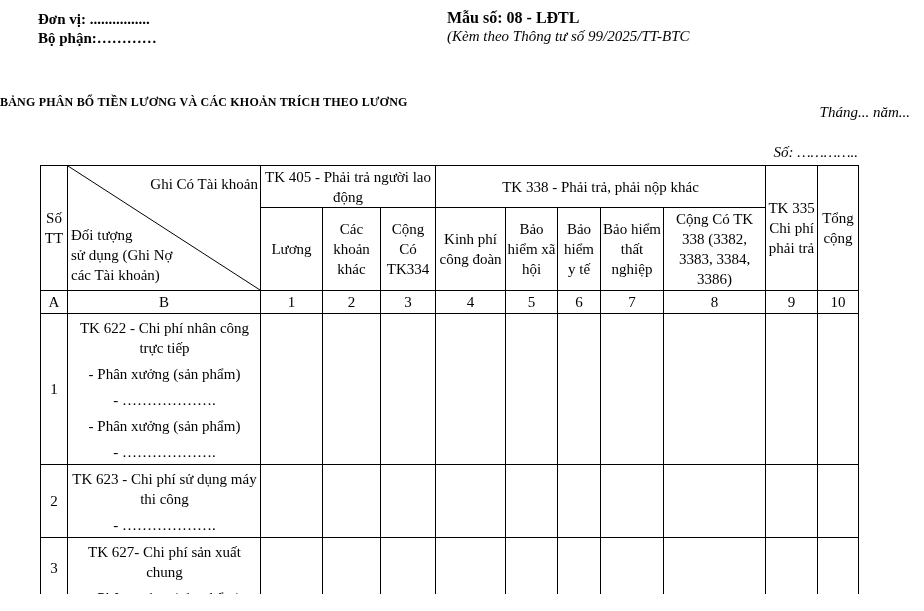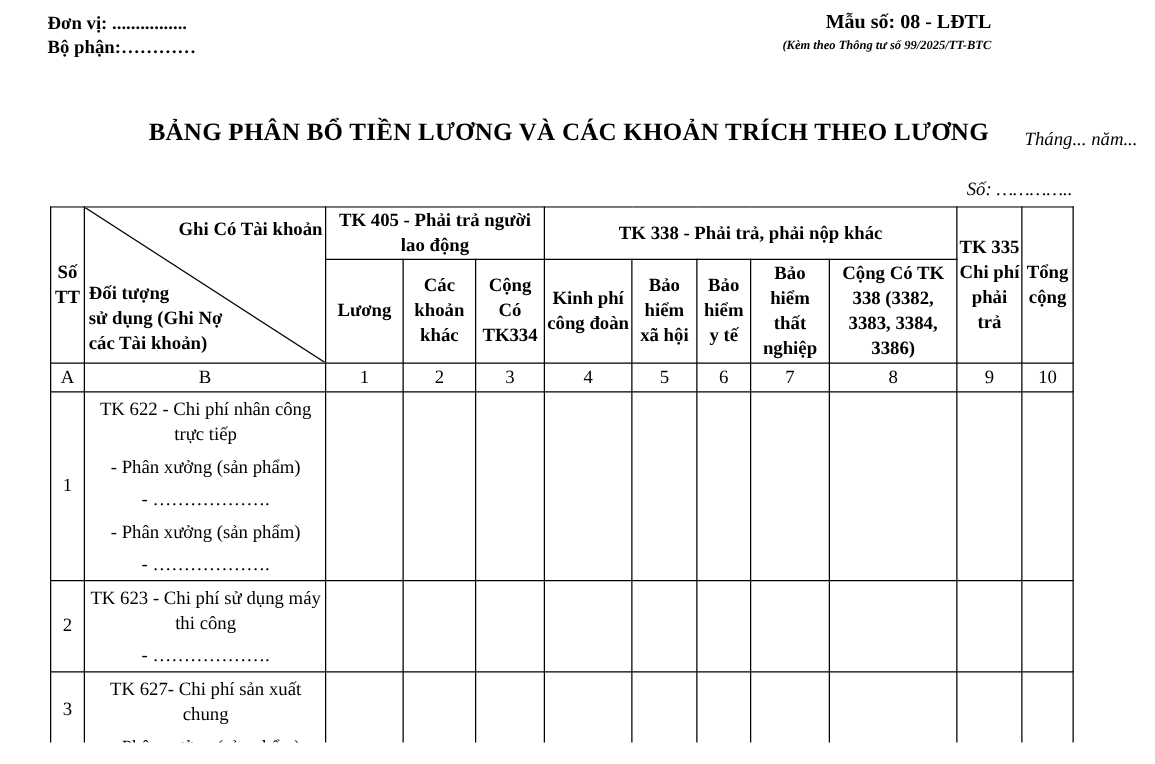--- a/index.html
+++ b/index.html
@@ -6,31 +6,31 @@
   body{
     width:924px;height:611px;position:relative;overflow:hidden;
     background:#ffffff;color:#000;
     font-family:"Liberation Serif","DejaVu Serif",serif;
     font-size:15px;
   }
   .abs{position:absolute;}
   .pre{white-space:pre-line;}
 
   .unit-block{left:38px;top:10px;line-height:19px;font-weight:bold;}
-  .form-block{left:447px;top:8px;width:346px;text-align:right;line-height:19px;}
+  .form-block{left:447px;top:8px;width:346px;text-align:left;line-height:19px;}
   .form-no{font-weight:bold;font-size:16px;}
-  .form-ref{font-style:italic;font-size:10px;font-weight:bold;}
-  .title{left:0;top:95px;width:910px;text-align:center;font-weight:bold;font-size:20px;letter-spacing:.2px;}
+  .form-ref{font-style:italic;font-size:15px;}
+  .title{left:0;top:95px;width:910px;text-align:left;font-weight:bold;font-size:12px;letter-spacing:.2px;}
   .subtitle{left:0;top:104px;width:910px;text-align:right;font-style:italic;}
   .doc-no{top:144px;right:66px;text-align:right;font-style:italic;}
 
   .table-wrap{left:40px;top:165px;width:820px;height:429px;overflow:hidden;}
   table{border-collapse:collapse;table-layout:fixed;width:818px;border:1.5px solid #000;}
   th,td{border:1px solid #000;padding:0 1px;overflow:hidden;}
-  th{font-weight:bold;text-align:center;vertical-align:middle;line-height:20px;}
+  th{font-weight:normal;text-align:center;vertical-align:middle;line-height:20px;}
   .h1{height:42px;}
   .h2{height:83px;}
   .hidx{height:23px;}
   .hidx td{text-align:center;font-weight:normal;line-height:22px;}
   .r1{height:147px;}
   .r2{height:64px;}
   .r3{height:120px;}
   td.stt{text-align:center;vertical-align:middle;}
   td.obj{vertical-align:top;text-align:center;padding:4px 2px 2px 3px;line-height:20px;}
   .cellp{margin:0;}

